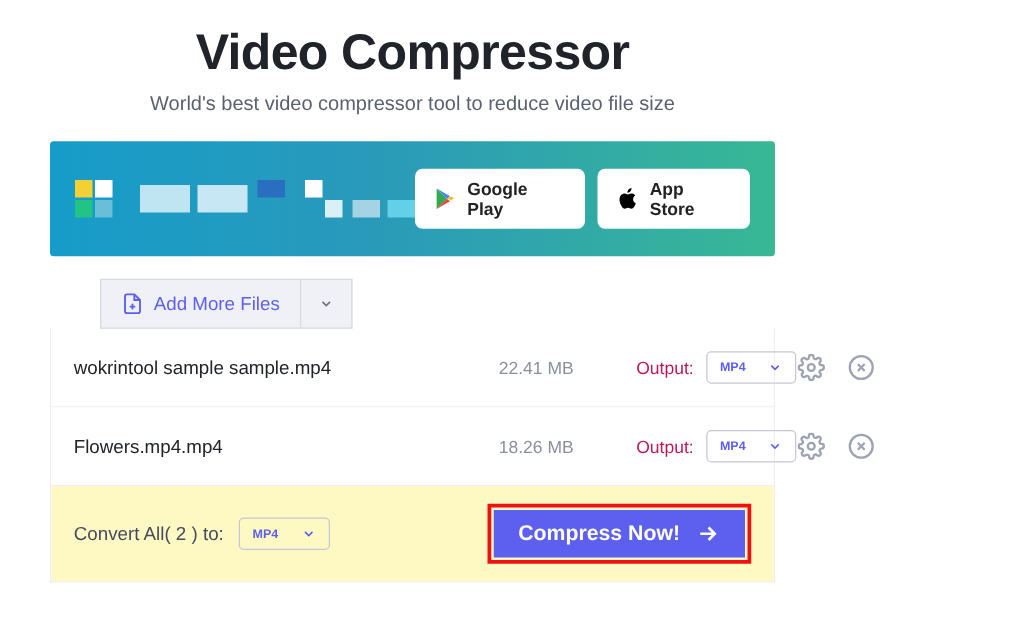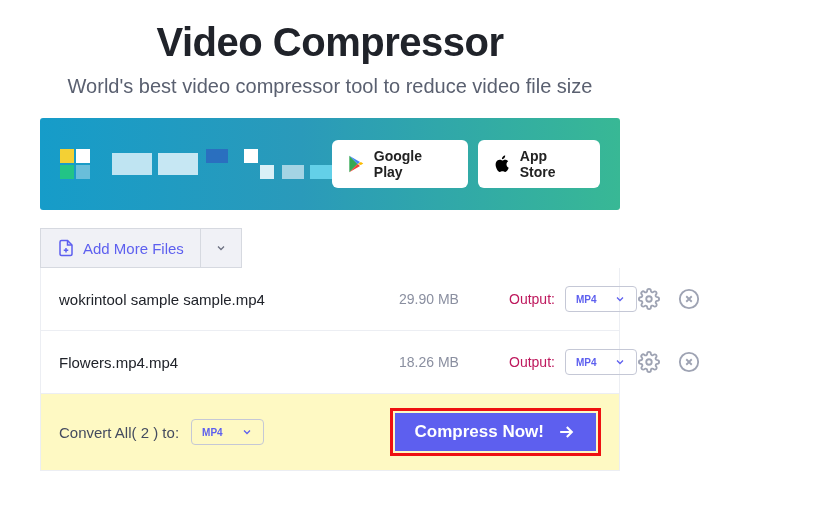--- a/index.html
+++ b/index.html
@@ -1,26 +1,26 @@
 <!DOCTYPE html>
 <html><head>
   <meta charset="utf-8">
   <style>
     * { margin: 0; padding: 0; box-sizing: border-box; }
     body { font-family: -apple-system, BlinkMacSystemFont, "Segoe UI", Arial, sans-serif; background: #fff; width: 820px; height: 509px; overflow: hidden; }
     .container { width: 660px; padding: 0 40px; }
     .title { font-size: 40px; font-weight: 800; color: #20232a; text-align: center; margin-top: 20px; letter-spacing: -0.5px; }
-    .subtitle { font-size: 20px; color: #5a6070; text-align: center; margin-top: 10px; }
+    .subtitle { font-size: 16px; color: #5a6070; text-align: center; margin-top: 10px; }
     .banner { background: linear-gradient(90deg, #169cc9 0%, #2a9aba 45%, #38b895 100%); border-radius: 3px; margin-top: 20px; padding: 20px 20px; display: flex; align-items: center; justify-content: space-between; height: 92px; }
     .mosaic { display: flex; gap: 4px; align-items: center; }
     .store-buttons { display: flex; gap: 10px; }
     .store-btn { background: #fff; border-radius: 6px; padding: 8px 14px; display: flex; align-items: center; gap: 8px; font-size: 14px; font-weight: 600; color: #222; cursor: pointer; }
     .store-btn svg { width: 20px; height: 20px; }
     .toolbar { display: flex; margin-top: 18px; }
-    .add-files { display: flex; border: 1px solid #d6d9e0; background: #f0f1f6; }
+    .add-files { display: flex; border: 1px solid #d6d9e0; background: #f0f1f6; margin-left: 40px; }
     .add-files-main { display: flex; align-items: center; gap: 8px; padding: 10px 16px; color: #5d5fef; font-size: 15px; font-weight: 500; cursor: pointer; border-right: 1px solid #d6d9e0; }
     .add-files-dd { padding: 10px 14px; display: flex; align-items: center; cursor: pointer; }
     .file-list { border: 1px solid #eceef3; border-top: none; }
     .file-row { display: flex; align-items: center; padding: 18px 18px; border-bottom: 1px solid #eceef3; background: #fff; }
     .file-name { flex: 0 0 340px; font-size: 15px; color: #20232a; }
     .file-size { flex: 0 0 90px; font-size: 14px; color: #8a8fa0; }
     .file-output-label { font-size: 14px; color: #be185d; margin-right: 10px; margin-left: 20px; }
     .select { display: flex; align-items: center; gap: 18px; border: 1px solid #c5c8d6; border-radius: 4px; padding: 6px 10px; font-size: 10px; color: #5d5fef; font-weight: 600; cursor: pointer; }
     .row-actions { margin-left: auto; display: flex; gap: 16px; align-items: center; }
     .icon-btn { width: 24px; height: 24px; display: flex; align-items: center; justify-content: center; cursor: pointer; color: #9ea3b3; }
@@ -93,21 +93,21 @@
         <svg class="chev" viewBox="0 0 24 24" fill="none" stroke="#6b7080" stroke-width="2.5">
             <path d="M6 9l6 6 6-6"></path>
           </svg>
       </div>
     </div>
   </div>
 
   <div class="file-list">
     <div class="file-row">
       <div class="file-name">wokrintool sample sample.mp4</div>
-      <div class="file-size">29.90 MB</div>
+      <div class="file-size">22.41 MB</div>
       <div class="file-output-label">Output:</div>
       <div class="select">
         <span>MP4</span>
         <svg class="chev" viewBox="0 0 24 24" fill="none" stroke="#5d5fef" stroke-width="2.5">
             <path d="M6 9l6 6 6-6"></path>
           </svg>
       </div>
       <div class="row-actions">
         <div class="icon-btn">
           <svg width="22" height="22" viewBox="0 0 24 24" fill="none" stroke="#9ea3b3" stroke-width="2">

